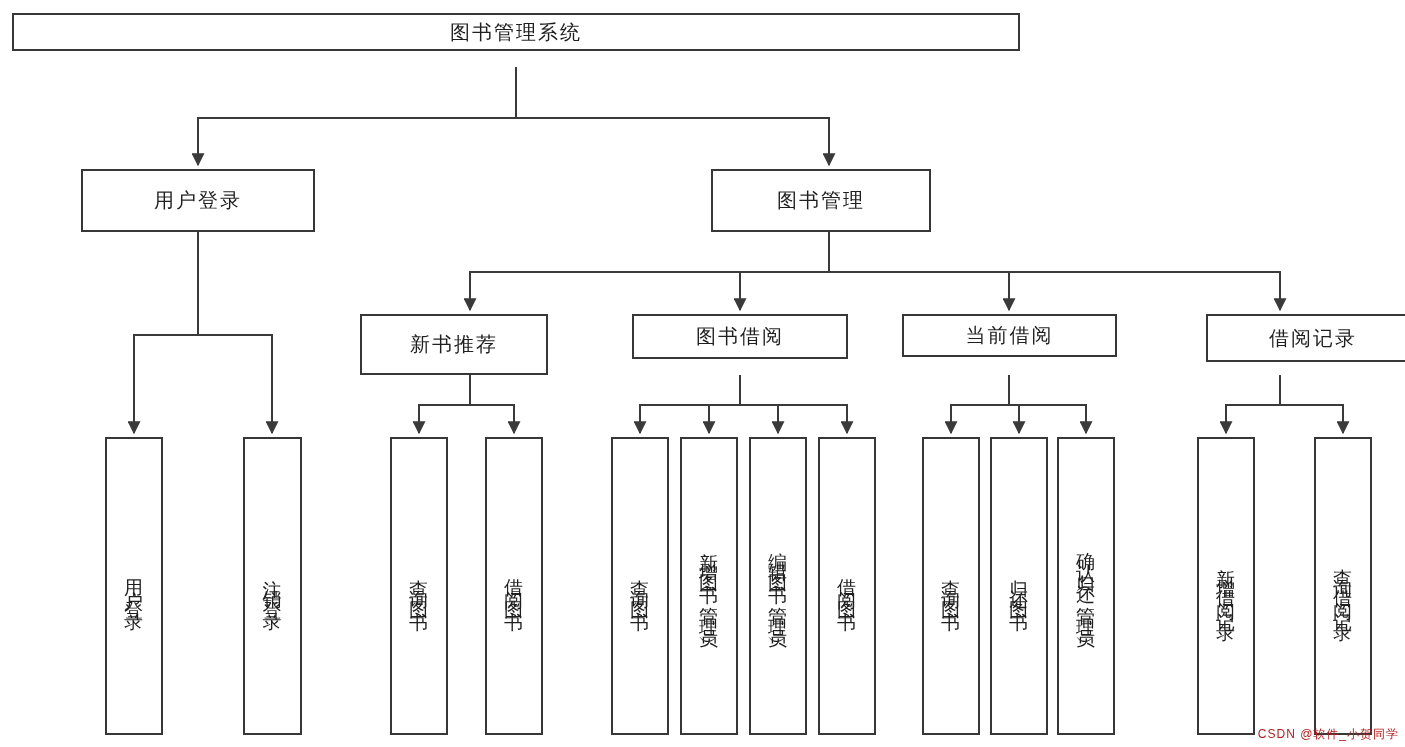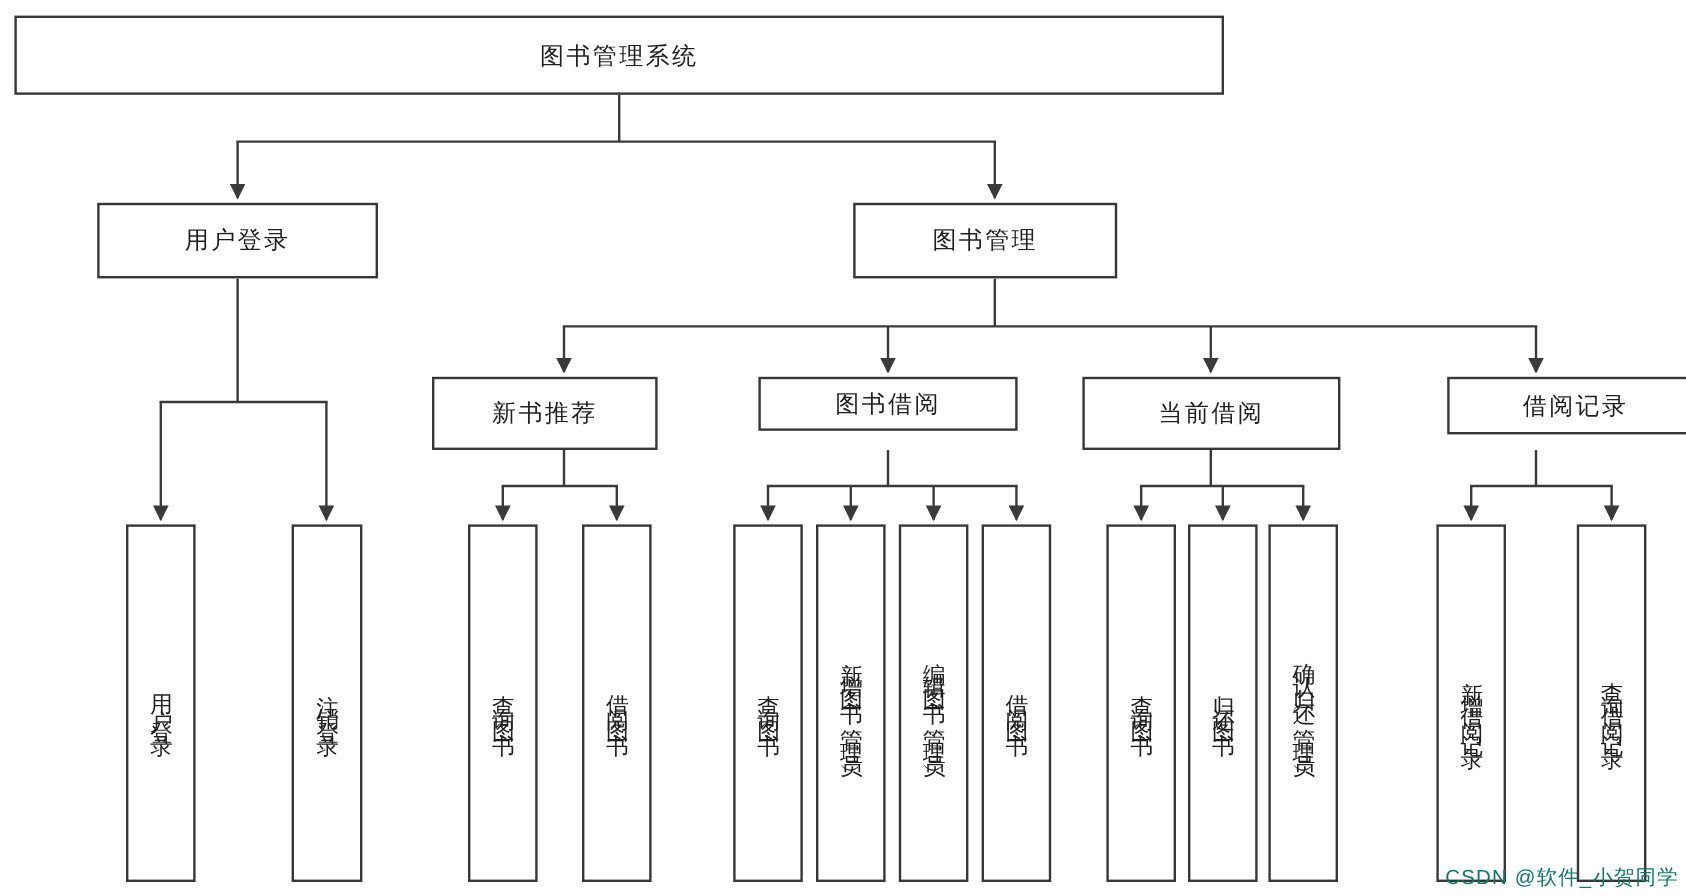--- a/index.html
+++ b/index.html
@@ -38,23 +38,23 @@
     text-orientation: mixed;
     font-size: 19px;
     line-height: 1;
     letter-spacing: 11px;
     white-space: nowrap;
   }
   .watermark {
     position: absolute;
     right: 6px;
     bottom: 4px;
-    font-size: 17px;
+    font-size: 12px;
     letter-spacing: 1px;
-    color: #0f766e;
+    color: #b91c1c;
     white-space: nowrap;
   }
 </style>
 </head>
 <body>
 
 <div class="canvas">
 
   <svg class="wires" width="1405" height="747" viewBox="0 0 1405 747">
     <defs>
@@ -92,38 +92,38 @@
       <line x1="951" y1="405" x2="951" y2="433" marker-end="url(#ah)"></line>
       <line x1="1019" y1="405" x2="1019" y2="433" marker-end="url(#ah)"></line>
       <line x1="1086" y1="405" x2="1086" y2="433" marker-end="url(#ah)"></line>
 
       <path d="M1280,375 V405 M1225,405 H1344"></path>
       <line x1="1226" y1="405" x2="1226" y2="433" marker-end="url(#ah)"></line>
       <line x1="1343" y1="405" x2="1343" y2="433" marker-end="url(#ah)"></line>
     </g>
   </svg>
 
-  <div class="node h" style="left:12px; top:13px; width:1008px; height:66px">
+  <div class="node h" style="left:12px; top:13px; width:1008px; height:38px">
     <span class="lbl">图书管理系统</span>
   </div>
 
   <div class="node h" style="left:81px; top:169px; width:234px; height:63px">
     <span class="lbl">用户登录</span>
   </div>
   <div class="node h" style="left:711px; top:169px; width:220px; height:63px">
     <span class="lbl">图书管理</span>
   </div>
 
   <div class="node h" style="left:360px; top:314px; width:188px; height:61px">
     <span class="lbl">新书推荐</span>
   </div>
   <div class="node h" style="left:632px; top:314px; width:216px; height:45px">
     <span class="lbl">图书借阅</span>
   </div>
-  <div class="node h" style="left:902px; top:314px; width:215px; height:61px">
+  <div class="node h" style="left:902px; top:314px; width:215px; height:43px">
     <span class="lbl">当前借阅</span>
   </div>
   <div class="node h" style="left:1206px; top:314px; width:214px; height:48px">
     <span class="lbl">借阅记录</span>
   </div>
 
   <div class="node v" style="left:105px; top:437px; width:58px; height:298px">
     <span class="lbl">用户登录</span>
   </div>
   <div class="node v" style="left:243px; top:437px; width:59px; height:298px">

